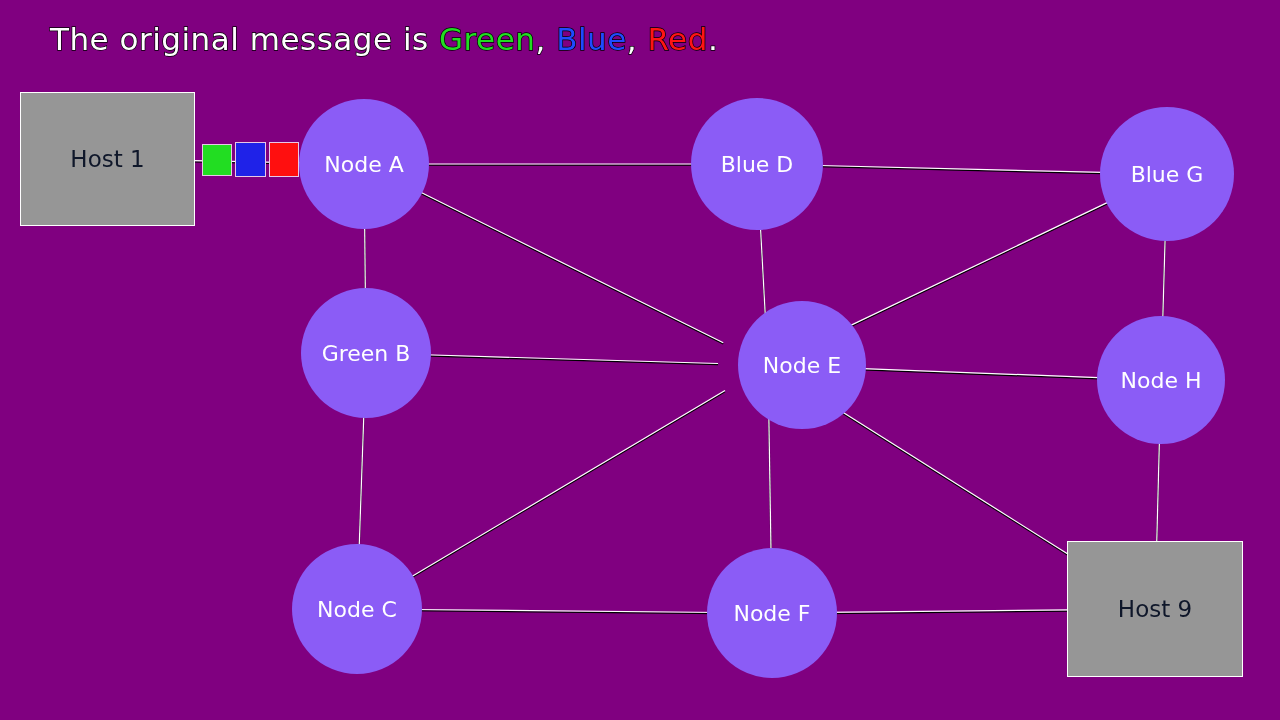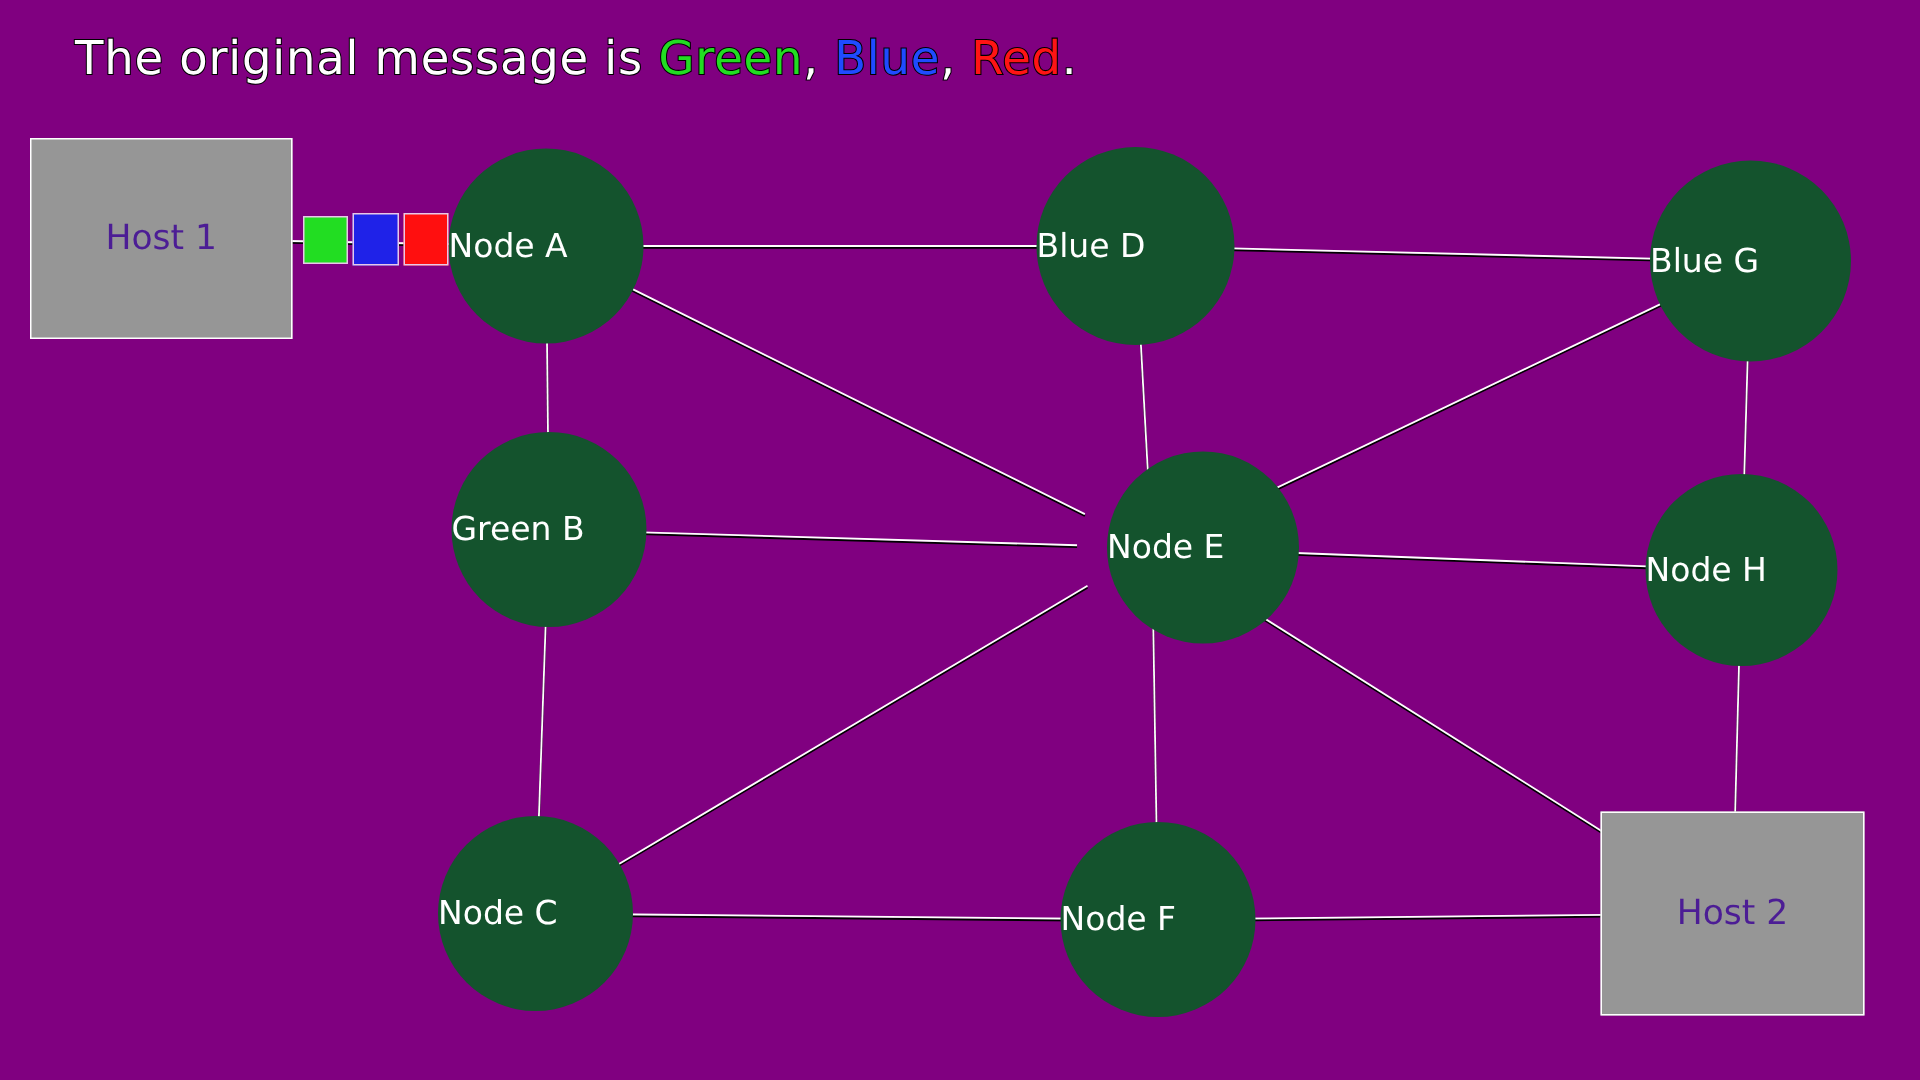--- a/index.html
+++ b/index.html
@@ -37,37 +37,37 @@
   #edge-layer {
     position: absolute;
     left: 0; top: 0;
     width: 1280px; height: 720px;
   }
 
   
   .node {
     position: absolute;
     border-radius: 50%;
-    background: #14532d;
+    background: #8b5cf6;
     display: flex;
     align-items: center;
-    justify-content: flex-start;
+    justify-content: center;
     color: #ffffff;
     font-size: 22px;
     z-index: 5;
     box-sizing: border-box;
   }
   .host {
     position: absolute;
     background: #969696;
     border: 1px solid #ffffff;
     display: flex;
     align-items: center;
     justify-content: center;
-    color: #4c1d95;
+    color: #0f172a;
     font-size: 23px;
     z-index: 5;
     box-sizing: border-box;
   }
 
   
   .packet {
     position: absolute;
     z-index: 7;
     border: 1px solid #e8c8e8;
@@ -174,20 +174,20 @@
       <div class="node" style="left: 1100px; top: 107px; width: 134px; height: 134px;">
         <span>Blue G</span>
       </div>
       <div class="node" style="left: 1097px; top: 316px; width: 128px; height: 128px;">
         <span>Node H</span>
       </div>
       <div class="host" style="left: 20px; top: 92px; width: 175px; height: 134px;">
         <span>Host 1</span>
       </div>
       <div class="host" style="left: 1067px; top: 541px; width: 176px; height: 136px;">
-        <span>Host 2</span>
+        <span>Host 9</span>
       </div>
       <div class="packet" title="Green" style="left: 202px; top: 144px; width: 30px; height: 32px; background: rgb(34, 221, 34);"></div>
       <div class="packet" title="Blue" style="left: 235px; top: 142px; width: 31px; height: 35px; background: rgb(31, 34, 232);"></div>
       <div class="packet" title="Red" style="left: 269px; top: 142px; width: 30px; height: 35px; background: rgb(255, 15, 15);"></div>
     </div>
 
 </div>
 
 </body></html>

